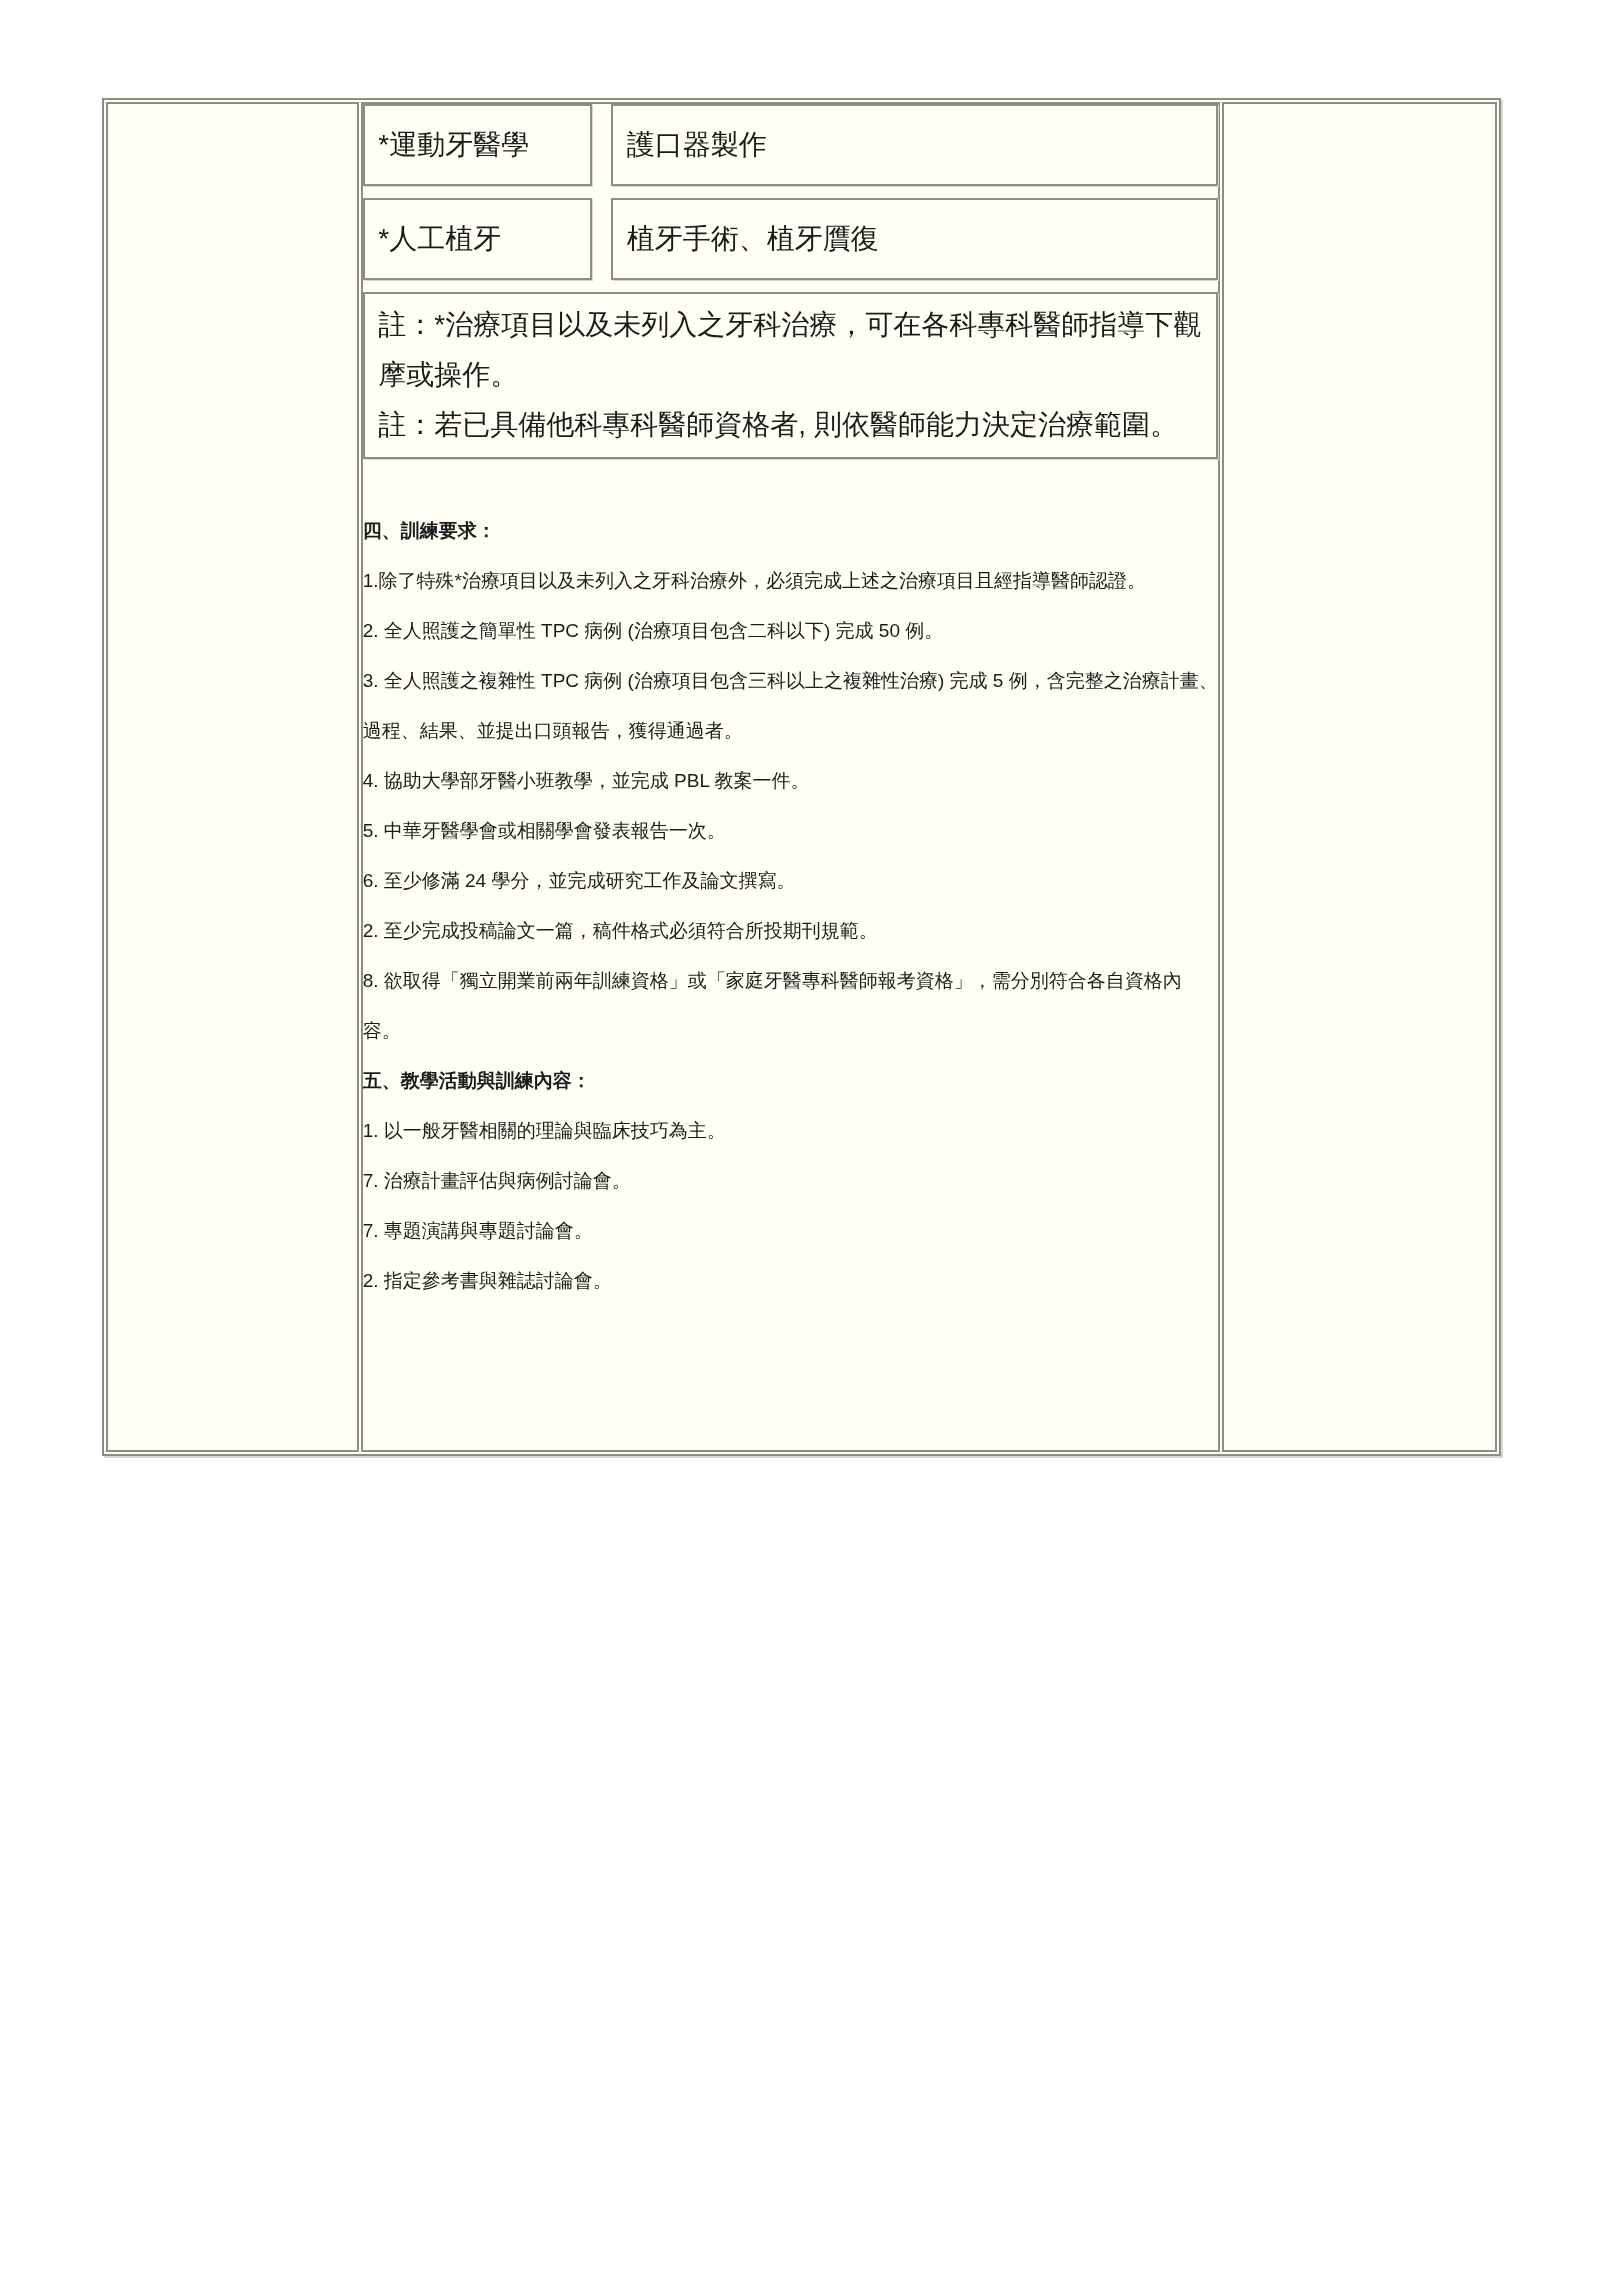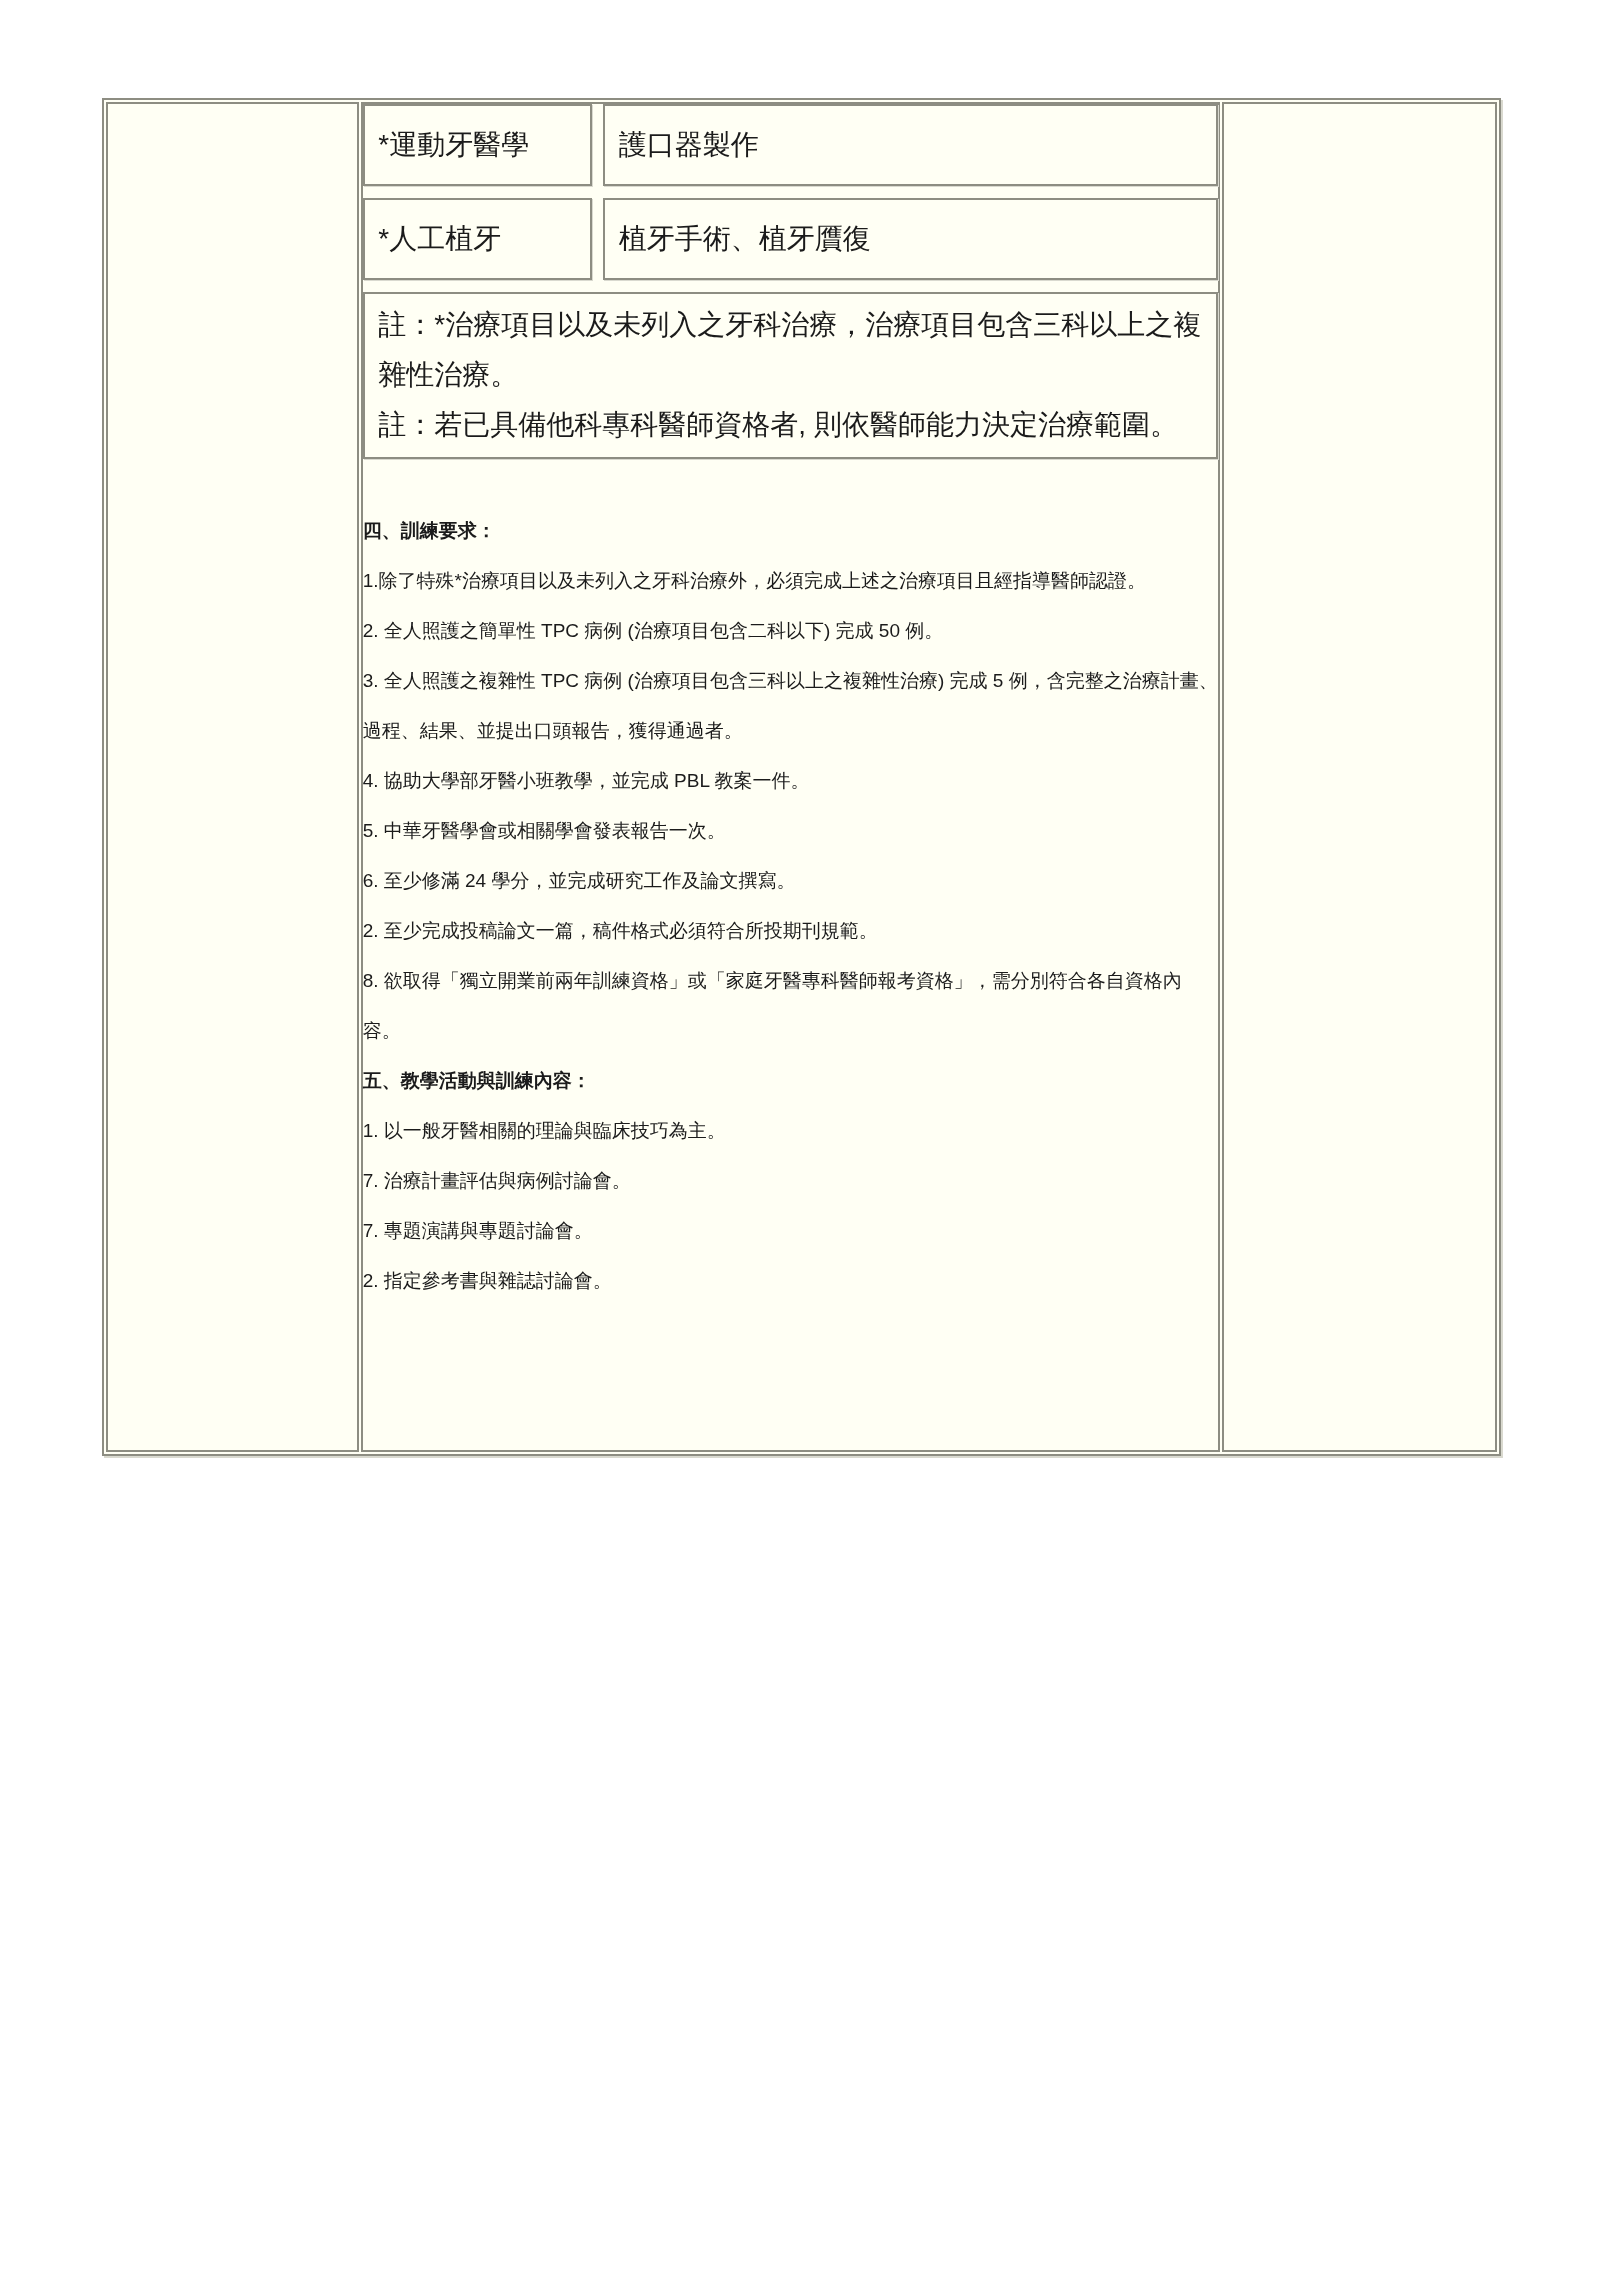--- a/index.html
+++ b/index.html
@@ -27,21 +27,21 @@
   table.outer td {
     border: 2px solid #8d8d82;
     background: #fffff4;
     vertical-align: top;
     padding: 0;
   }
   td.col-left  { width: 245px; }
   td.col-content { width: 843px; padding: 9.8px 11.8px 0 21.6px; }
   td.col-right { width: 267px; }
 
-  .row-box { display: flex; gap: 11px; margin-bottom: 11.8px; }
+  .row-box { display: flex; gap: 19px; margin-bottom: 11.8px; }
   .row-box .cell {
     border: 2px solid #8d8d82;
     background: #fffff4;
     min-height: 78px;
     display: flex;
     align-items: center;
     padding: 0 13.7px;
     font-size: 28px;
     box-shadow: 1px 1px 0 #d9d9cf;
   }
@@ -77,21 +77,21 @@
           <div class="cell cat">*運動牙醫學</div>
           <div class="cell val">護口器製作</div>
         </div>
 
         <div class="row-box">
           <div class="cell cat">*人工植牙</div>
           <div class="cell val">植牙手術、植牙贋復</div>
         </div>
 
         <div class="note-box">
-          <p>註：*治療項目以及未列入之牙科治療，治療項目包含三科以上之複雜性治療。</p>
+          <p>註：*治療項目以及未列入之牙科治療，可在各科專科醫師指導下觀摩或操作。</p>
           <p>註：若已具備他科專科醫師資格者, 則依醫師能力決定治療範圍。</p>
         </div>
 
         <div class="content-text">
           <p class="heading first">四、訓練要求：</p>
           <p>1.除了特殊*治療項目以及未列入之牙科治療外，必須完成上述之治療項目且經指導醫師認證。</p>
           <p>2. 全人照護之簡單性 TPC 病例 (治療項目包含二科以下) 完成 50 例。</p>
           <p>3. 全人照護之複雜性 TPC 病例 (治療項目包含三科以上之複雜性治療) 完成 5 例，含完整之治療計畫、過程、結果、並提出口頭報告，獲得通過者。</p>
           <p>4. 協助大學部牙醫小班教學，並完成 PBL 教案一件。</p>
           <p>5. 中華牙醫學會或相關學會發表報告一次。</p>

